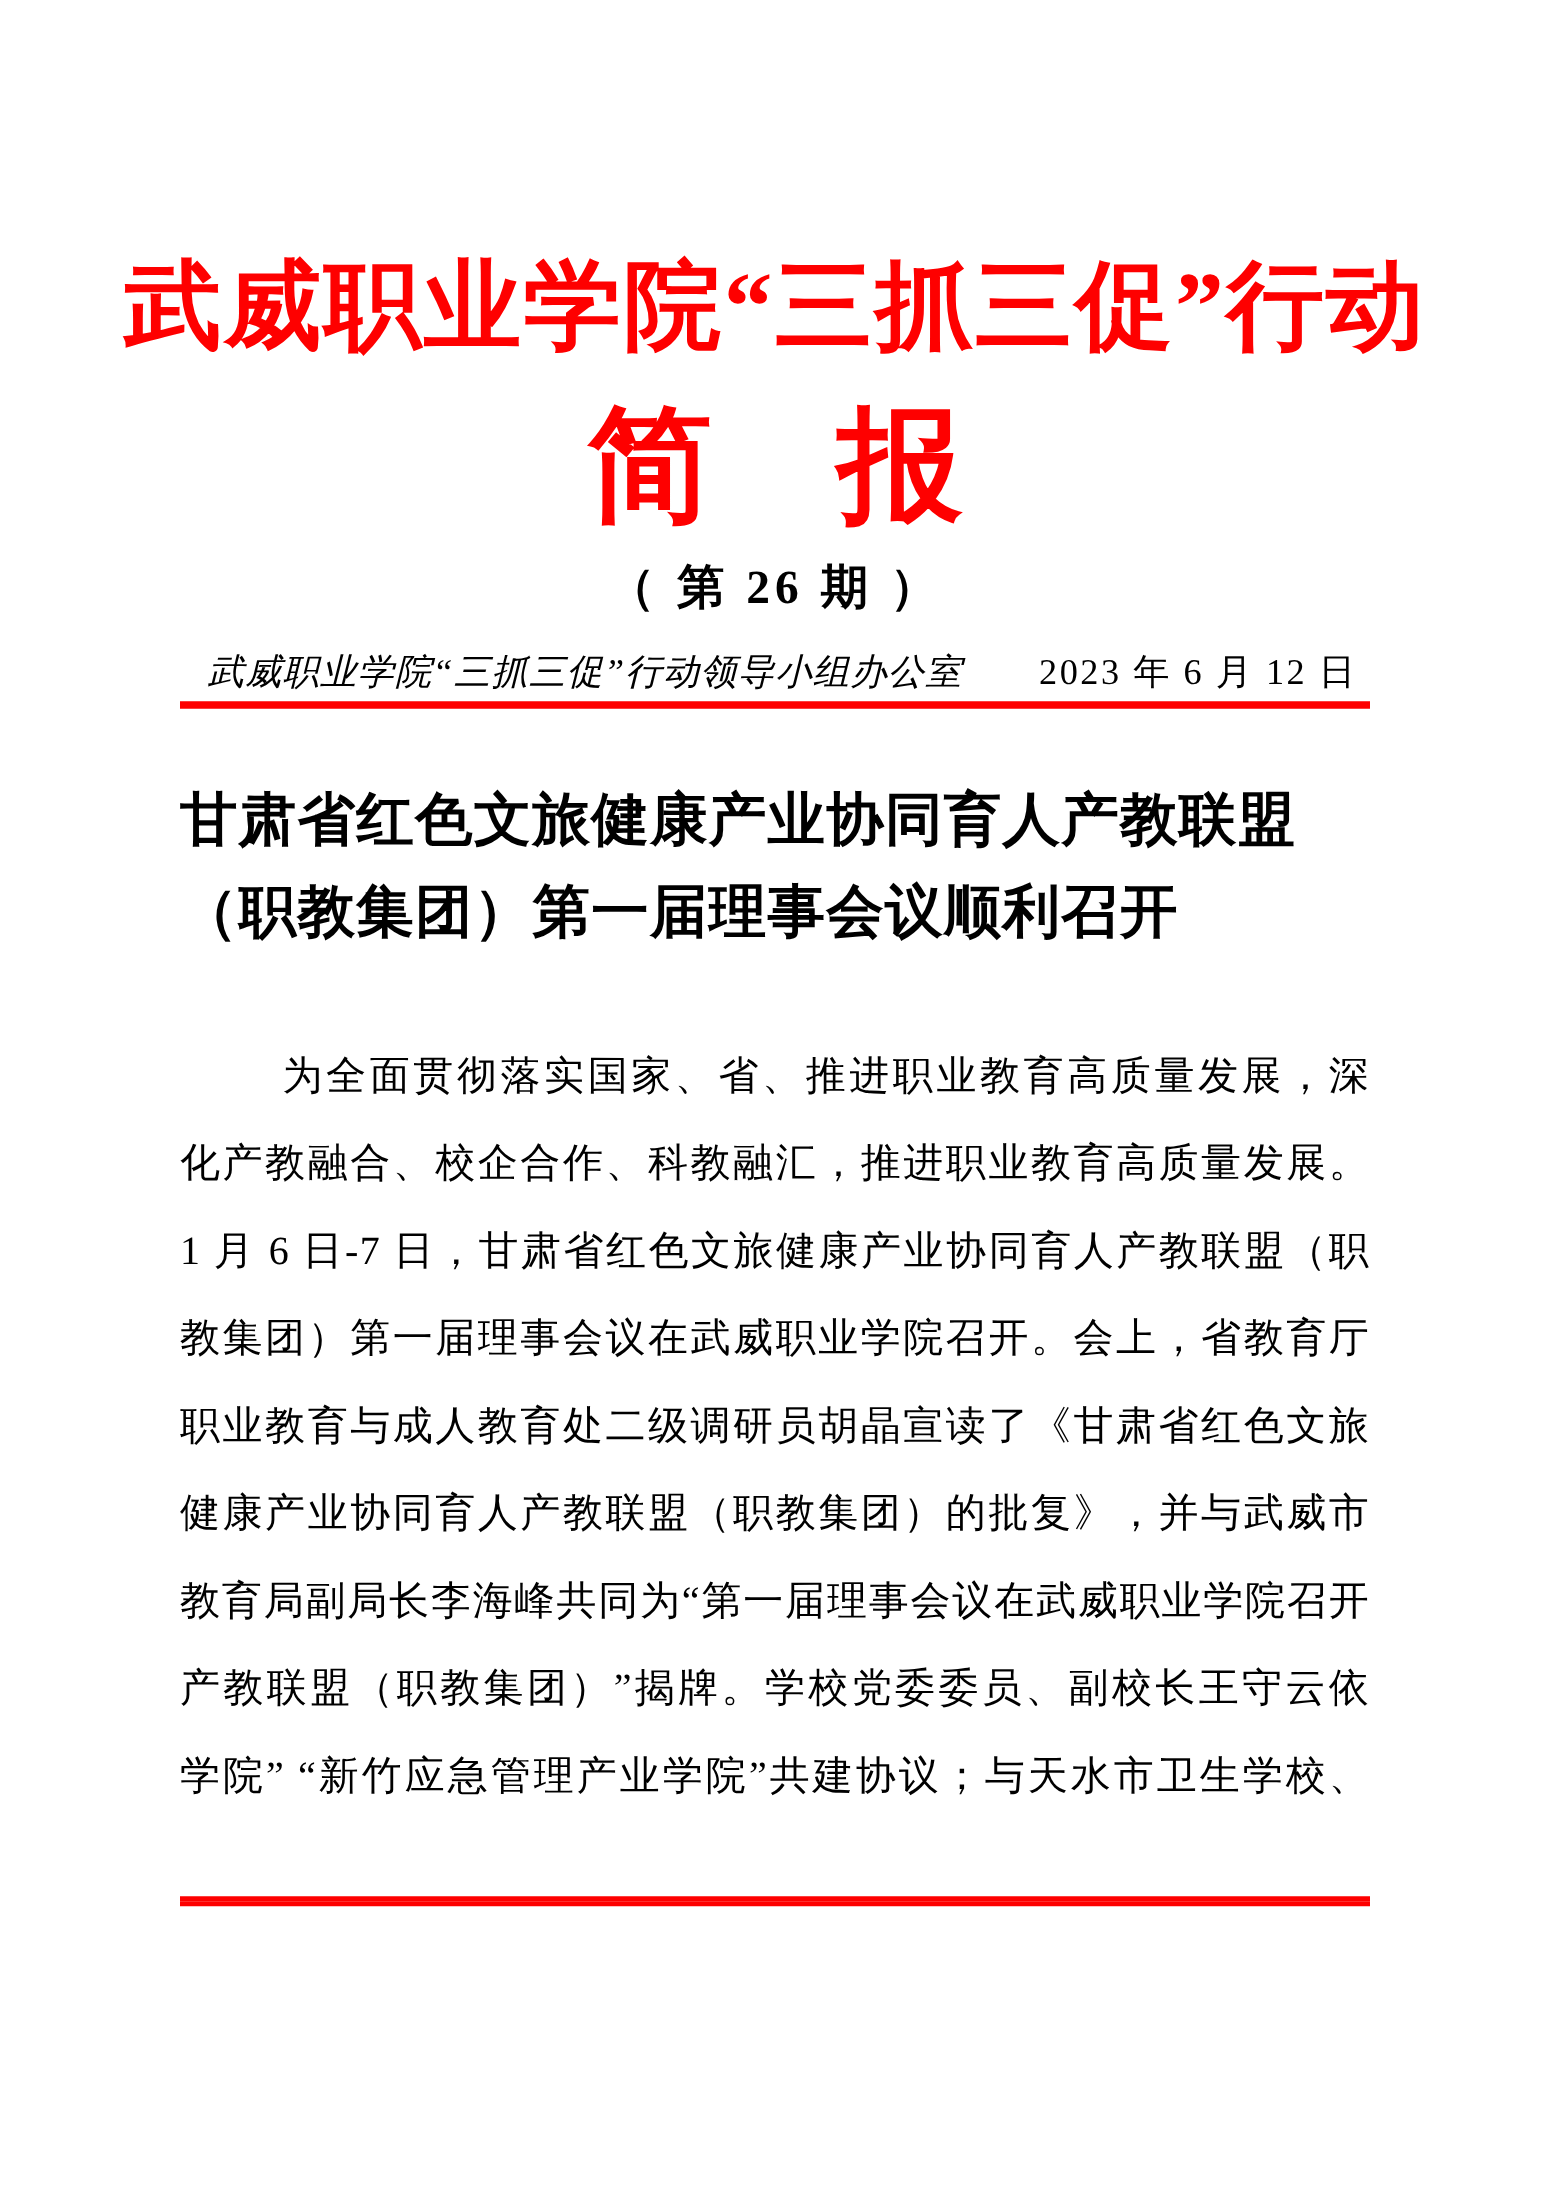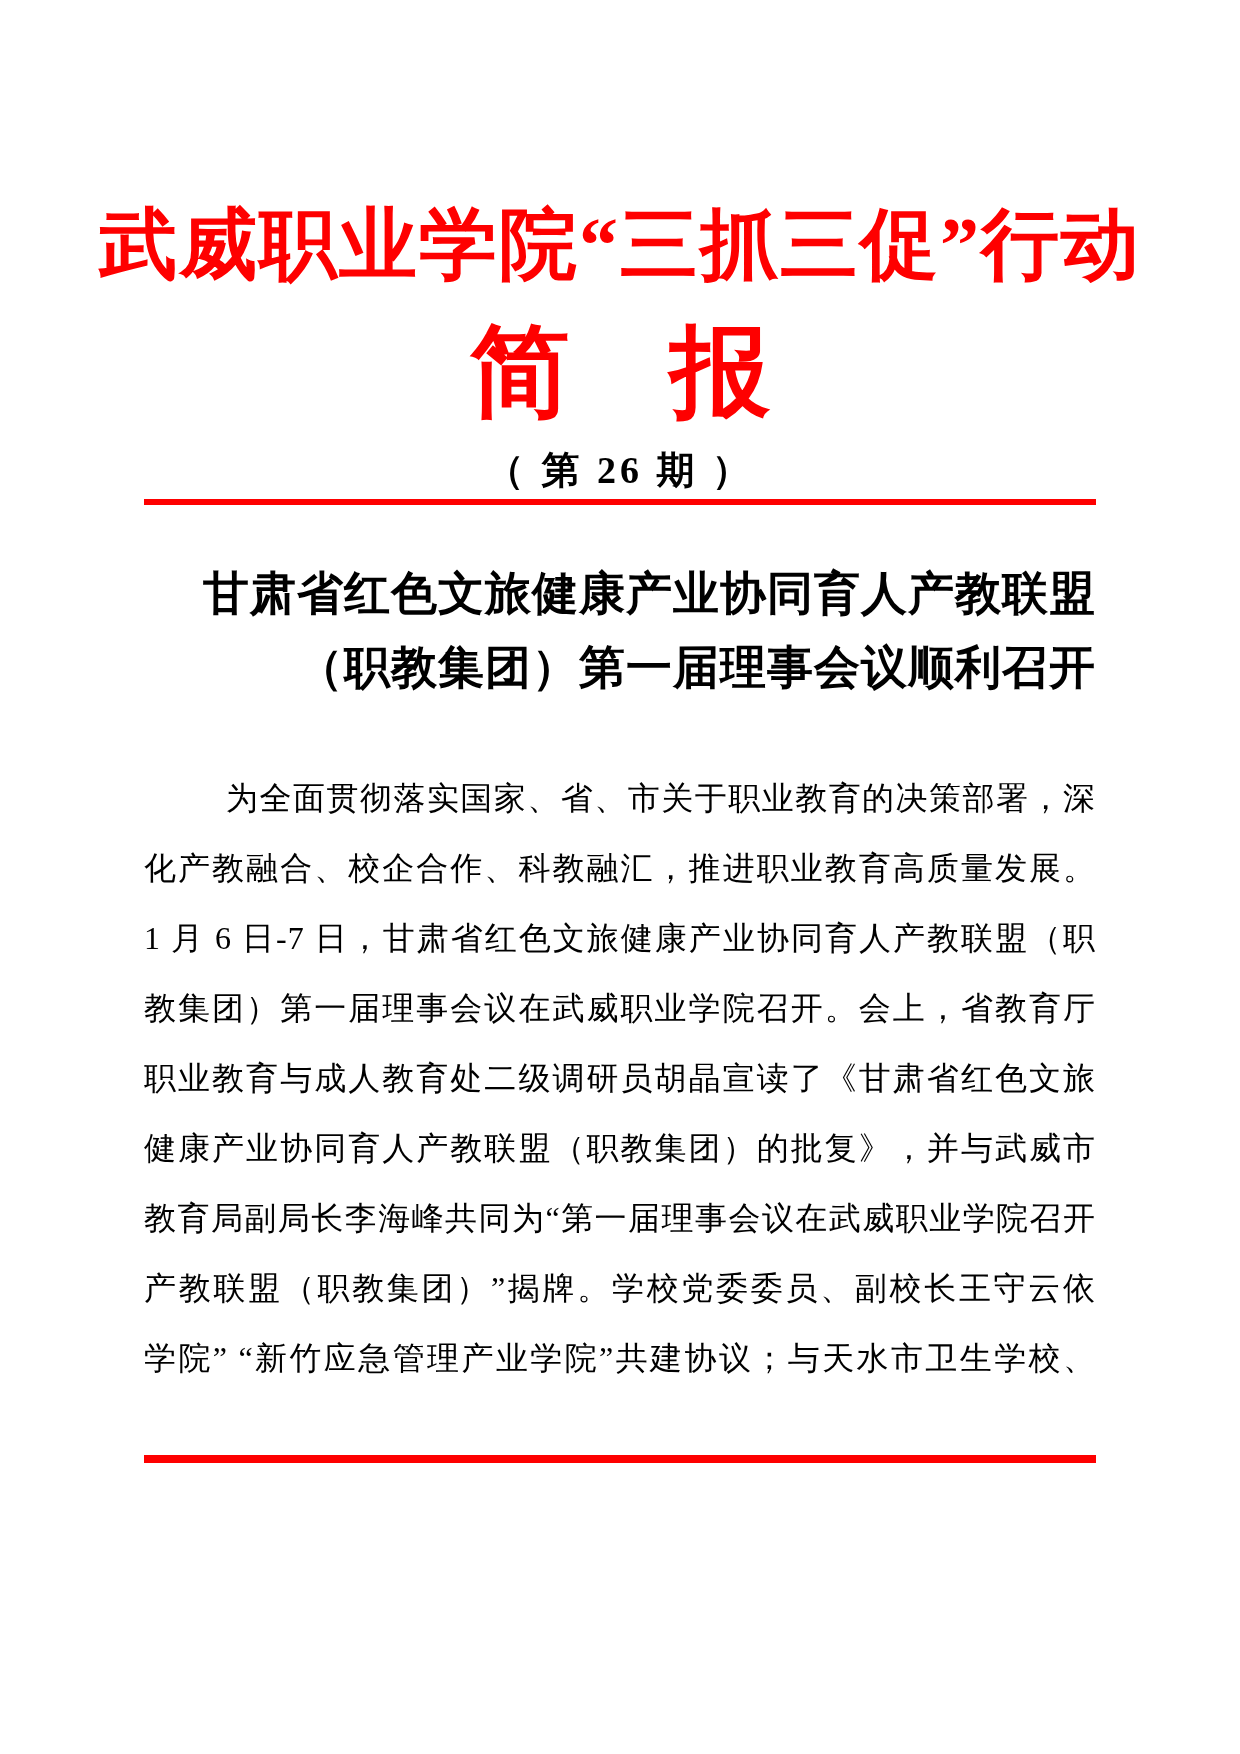--- a/index.html
+++ b/index.html
@@ -58,21 +58,21 @@
 
   .rule-thick {
     margin-top:6px;
     height:6px;
     background:var(--accent);
   }
 
   
   .article-title {
     margin-top:52px;
-    text-align:right;
+    text-align:left;
     font-size:46px;
     font-weight:bold;
     line-height:74px;
     letter-spacing:1px;
   }
   .article-title .t-line { white-space:nowrap; }
 
   .body-text { margin-top:58px; }
   .body-line {
     font-size:32px;
@@ -98,30 +98,34 @@
 <div class="page">
 
   <div class="masthead">
     <div class="masthead-line1">武威职业学院“三抓三促”行动</div>
     <div class="masthead-line2">简　报</div>
     <div class="issue-label">（ 第 26 期 ）</div>
   </div>
 
   <div class="content">
 
+    <div class="issuer-row">
+      <span class="issuer-name">武威职业学院“三抓三促”行动领导小组办公室</span>
+      <span class="issue-date">2023 年 6 月 12 日</span>
+    </div>
 
     <div class="rule-thick"></div>
 
     <div class="article-title">
       <div class="t-line">甘肃省红色文旅健康产业协同育人产教联盟</div>
       <div class="t-line">（职教集团）第一届理事会议顺利召开</div>
     </div>
 
     <div class="body-text">
-      <div class="body-line first-line">为全面贯彻落实国家、省、市关于职业教育的决策部署，深</div>
+      <div class="body-line first-line">为全面贯彻落实国家、省、推进职业教育高质量发展，深</div>
       <div class="body-line">化产教融合、校企合作、科教融汇，推进职业教育高质量发展。</div>
       <div class="body-line">1 月 6 日-7 日，甘肃省红色文旅健康产业协同育人产教联盟（职</div>
       <div class="body-line">教集团）第一届理事会议在武威职业学院召开。会上，省教育厅</div>
       <div class="body-line">职业教育与成人教育处二级调研员胡晶宣读了《甘肃省红色文旅</div>
       <div class="body-line">健康产业协同育人产教联盟（职教集团）的批复》，并与武威市</div>
       <div class="body-line">教育局副局长李海峰共同为“第一届理事会议在武威职业学院召开</div>
       <div class="body-line">产教联盟（职教集团）”揭牌。学校党委委员、副校长王守云依</div>
       <div class="body-line">学院” “新竹应急管理产业学院”共建协议；与天水市卫生学校、</div>
     </div>
 

